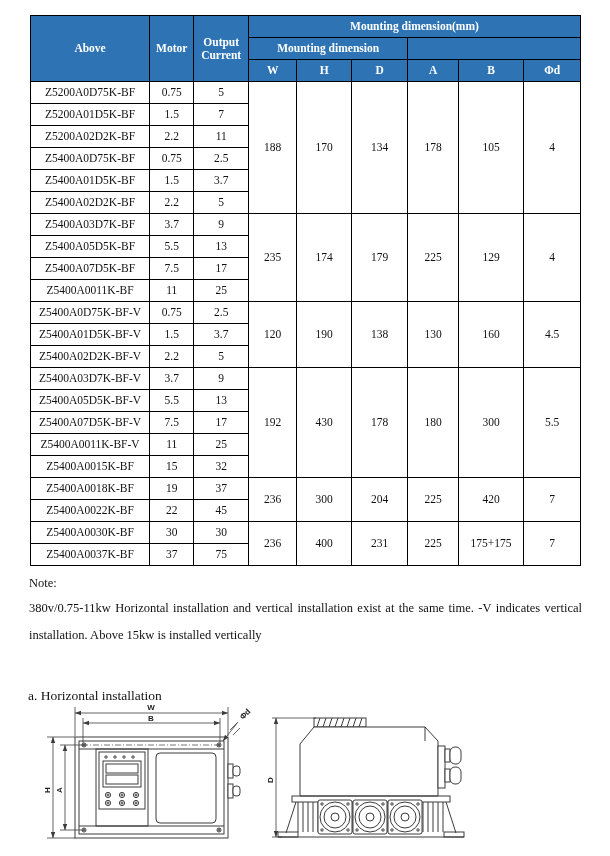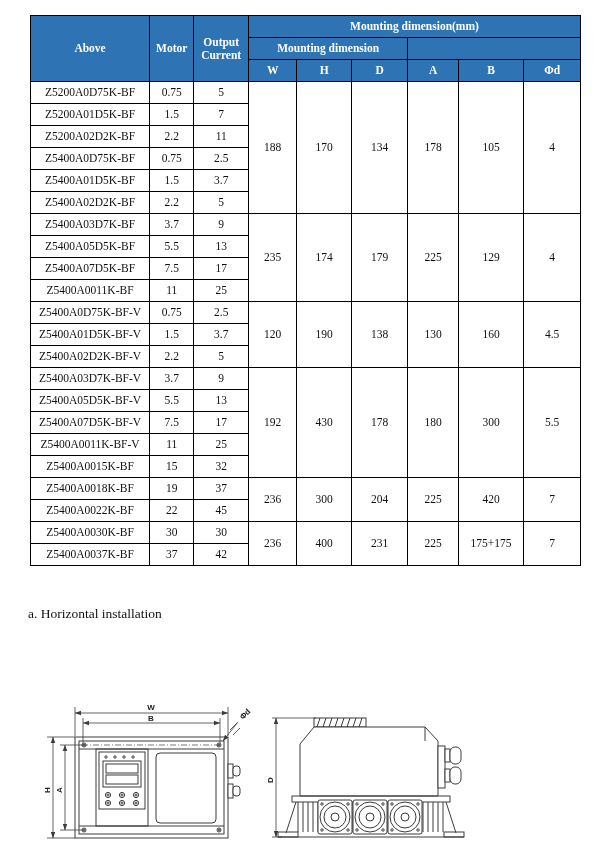--- a/index.html
+++ b/index.html
@@ -214,25 +214,29 @@
           <td rowspan="2">236</td>
           <td rowspan="2">400</td>
           <td rowspan="2">231</td>
           <td rowspan="2">225</td>
           <td rowspan="2">175+175</td>
           <td rowspan="2">7</td>
         </tr>
         <tr>
           <td>Z5400A0037K-BF</td>
           <td>37</td>
-          <td>42</td>
+          <td>75</td>
         </tr>
       </tbody>
   </table>
 
+  <div class="note">
+    <div class="note-label">Note:</div>
+    <p class="note-text">380v/0.75-11kw Horizontal installation and vertical installation exist at the same time. -V indicates vertical installation. Above 15kw is installed vertically</p>
+  </div>
 
   <div class="section-heading">a. Horizontal installation</div>
 
   <svg class="front-view" viewBox="0 0 250 152">
     <defs>
       <marker id="arf" viewBox="0 0 10 10" refX="9.5" refY="5" markerWidth="8" markerHeight="8" orient="auto-start-reverse">
         <path d="M0,1.5 L10,5 L0,8.5 Z" fill="#3C3C3C" stroke="none"></path>
       </marker>
     </defs>
 

